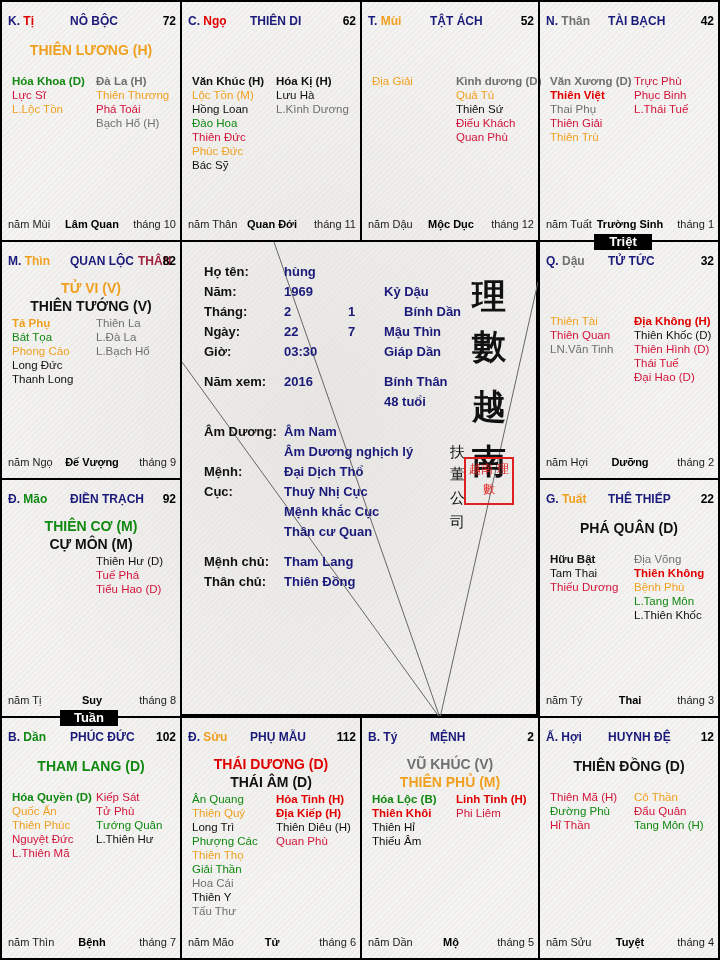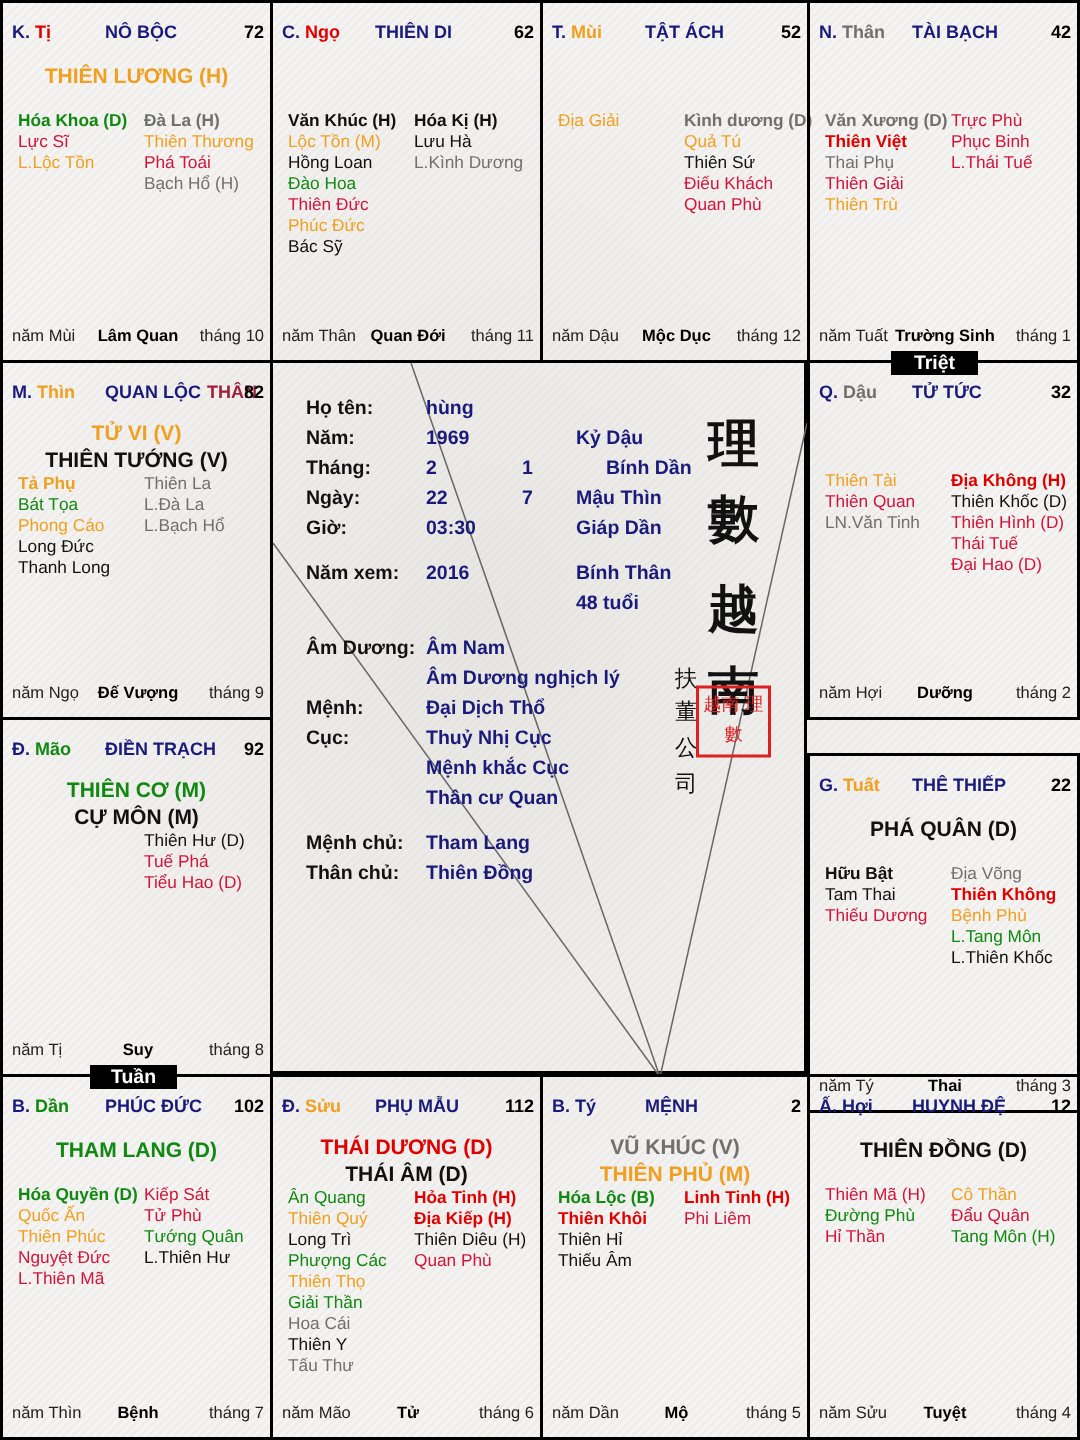--- a/index.html
+++ b/index.html
@@ -294,21 +294,21 @@
             <div class="star" style="color:#d2143a">Tuế Phá</div>
             <div class="star" style="color:#d2143a">Tiểu Hao (D)</div>
           </div>
         </div>
       <div class="footer">
         <span class="yr">năm Tị</span>
         <span class="stage">Suy</span>
         <span class="mo">tháng 8</span>
       </div>
       </div>
-      <div class="cell" style="left: 538px; top: 478px; width: 182px; height: 240px; margin-top: 24px;">
+      <div class="cell" style="left: 538px; top: 478px; width: 182px; height: 240px;">
       <div class="hdr">
         <span class="chi"><span class="can">G.</span> <span style="color:#f0a020">Tuất</span></span>
         <span class="palace"><span>THÊ THIẾP</span></span>
         <span class="num">22</span>
       </div>
         <div class="main-stars" style="top:40px;color:#111111">PHÁ QUÂN (D)</div>
         <div class="cols" style="top:72px">
           <div class="col left">
             <div class="star b" style="color:#111111">Hữu Bật</div>
             <div class="star" style="color:#111111">Tam Thai</div>

